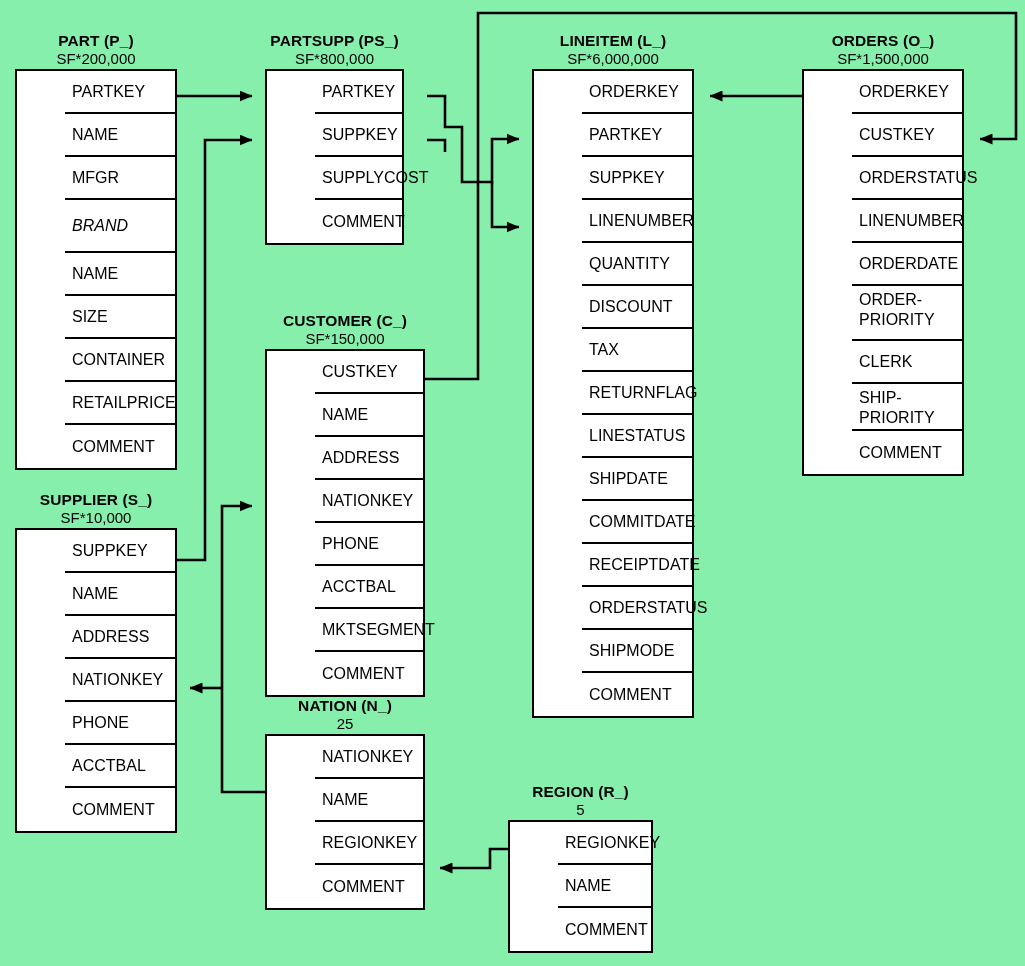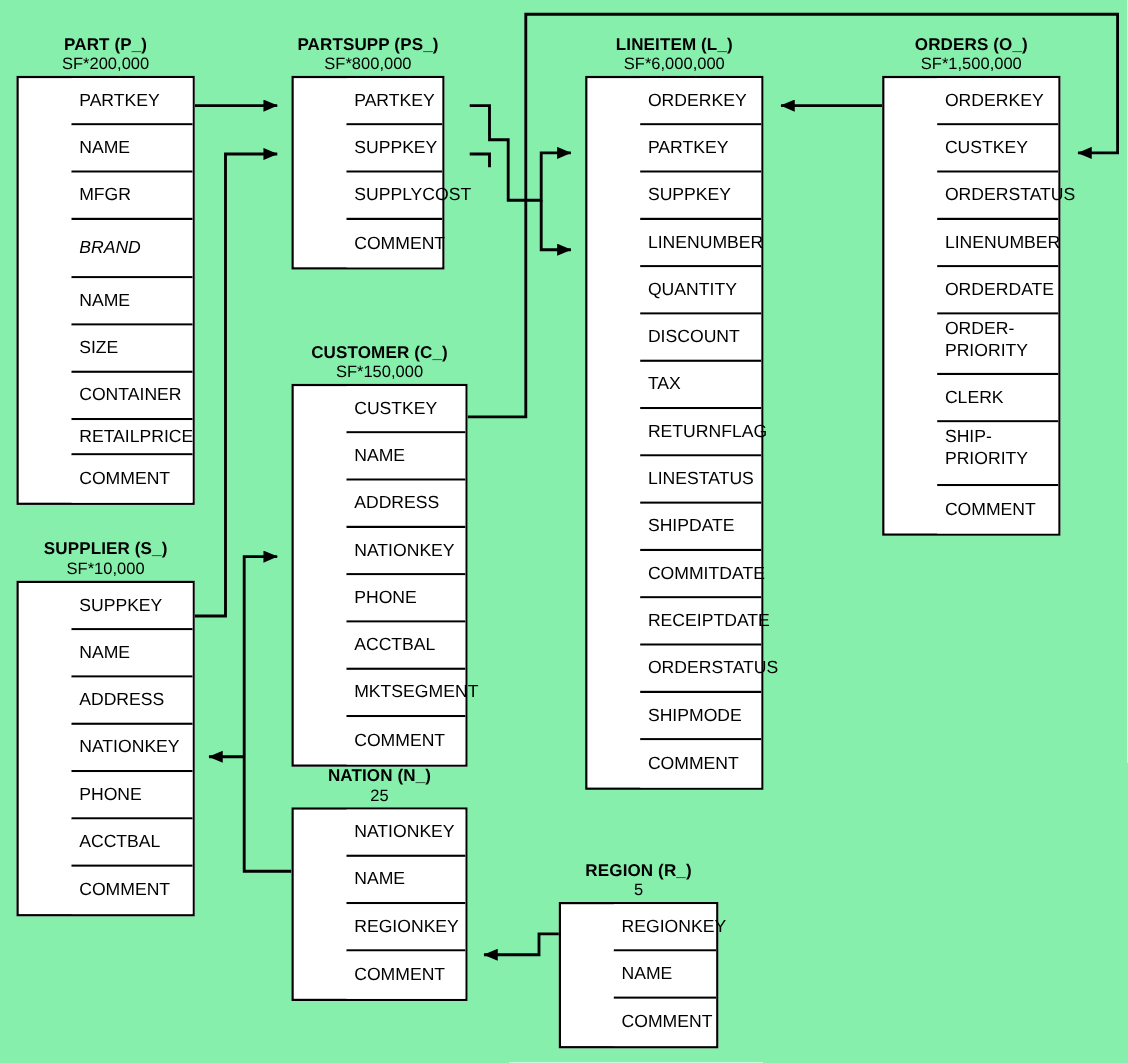--- a/index.html
+++ b/index.html
@@ -81,21 +81,21 @@
         <div class="ent-title">PART (P_)</div>
         <div class="ent-card">SF*200,000</div>
         <div class="ent-box">
           <div class="fld" style="height: 43px;">PARTKEY</div>
           <div class="fld" style="height: 43px;">NAME</div>
           <div class="fld" style="height: 43px;">MFGR</div>
           <div class="fld" style="height: 53px; font-style: italic;">BRAND</div>
           <div class="fld" style="height: 43px;">NAME</div>
           <div class="fld" style="height: 43px;">SIZE</div>
           <div class="fld" style="height: 43px;">CONTAINER</div>
-          <div class="fld" style="height: 32px;">RETAILPRICE</div>
+          <div class="fld" style="height: 43px;">RETAILPRICE</div>
           <div class="fld" style="height: 43px;">COMMENT</div>
         </div>
       </div>
       <div class="entity" style="left: 265px; top: 31px; width: 139px;">
         <div class="ent-title">PARTSUPP (PS_)</div>
         <div class="ent-card">SF*800,000</div>
         <div class="ent-box">
           <div class="fld" style="height: 43px;">PARTKEY</div>
           <div class="fld" style="height: 43px;">SUPPKEY</div>
           <div class="fld" style="height: 43px;">SUPPLYCOST</div>
@@ -128,21 +128,21 @@
         <div class="ent-card">SF*1,500,000</div>
         <div class="ent-box">
           <div class="fld" style="height: 43px;">ORDERKEY</div>
           <div class="fld" style="height: 43px;">CUSTKEY</div>
           <div class="fld" style="height: 43px;">ORDERSTATUS</div>
           <div class="fld" style="height: 43px;">LINENUMBER</div>
           <div class="fld" style="height: 43px;">ORDERDATE</div>
           <div class="fld two-line" style="height: 55px;">ORDER-
 PRIORITY</div>
           <div class="fld" style="height: 43px;">CLERK</div>
-          <div class="fld two-line" style="height: 58px;">SHIP-
+          <div class="fld two-line" style="height: 47px;">SHIP-
 PRIORITY</div>
           <div class="fld" style="height: 43px;">COMMENT</div>
         </div>
       </div>
       <div class="entity" style="left: 265px; top: 311px; width: 160px;">
         <div class="ent-title">CUSTOMER (C_)</div>
         <div class="ent-card">SF*150,000</div>
         <div class="ent-box">
           <div class="fld" style="height: 43px;">CUSTKEY</div>
           <div class="fld" style="height: 43px;">NAME</div>

